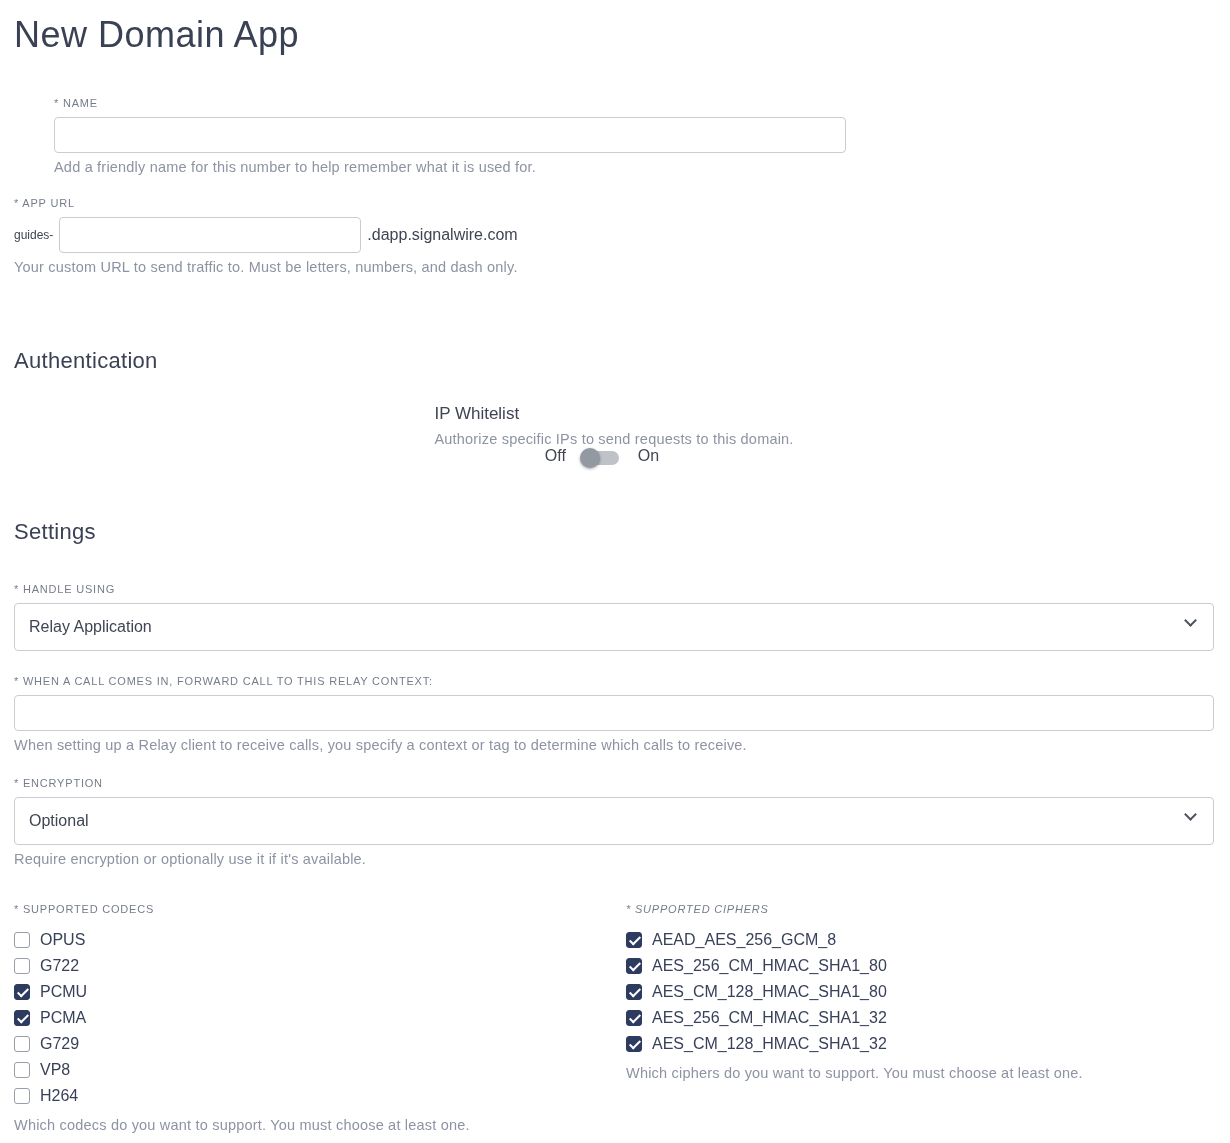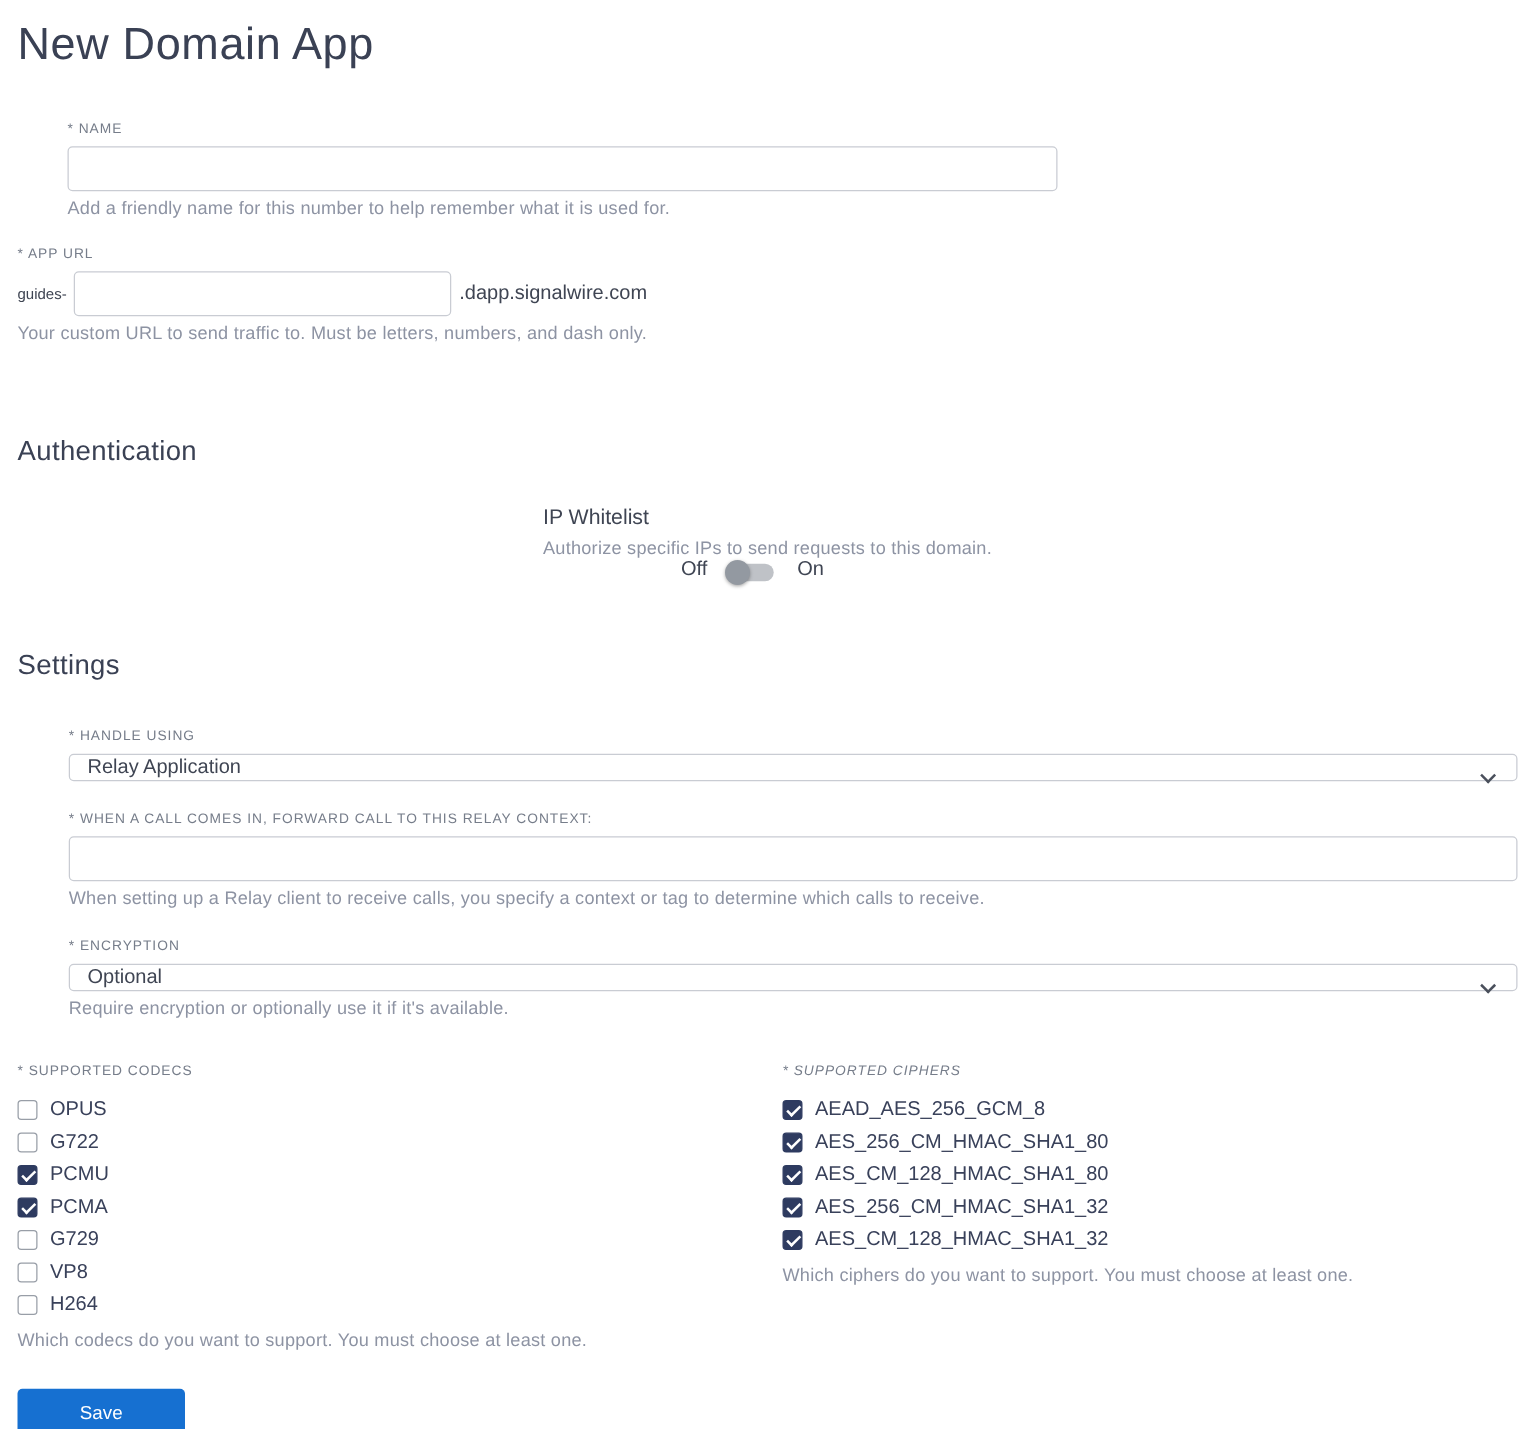--- a/index.html
+++ b/index.html
@@ -102,27 +102,27 @@
   .switch .knob {
     position: absolute;
     left: 0; top: 1px;
     width: 20px; height: 20px;
     border-radius: 50%;
     background: #9399a1;
     box-shadow: 0 1px 3px rgba(0,0,0,0.35);
     transition: left .15s;
   }
 
-  .settings-field { margin-top: 38px; margin-left: 41px; }
+  .settings-field { margin-top: 38px; }
   .settings-field + .settings-field { margin-top: 24px; }
 
   .select-box {
     position: relative;
     width: 100%;
-    height: 22px;
+    height: 48px;
     border: 1px solid #c9ccd3;
     border-radius: 4px;
     background: #ffffff;
     display: flex;
     align-items: center;
     padding: 0 36px 0 14px;
     cursor: pointer;
   }
   .select-value { font-size: 16px; color: #3f4553; }
   .chevron {

